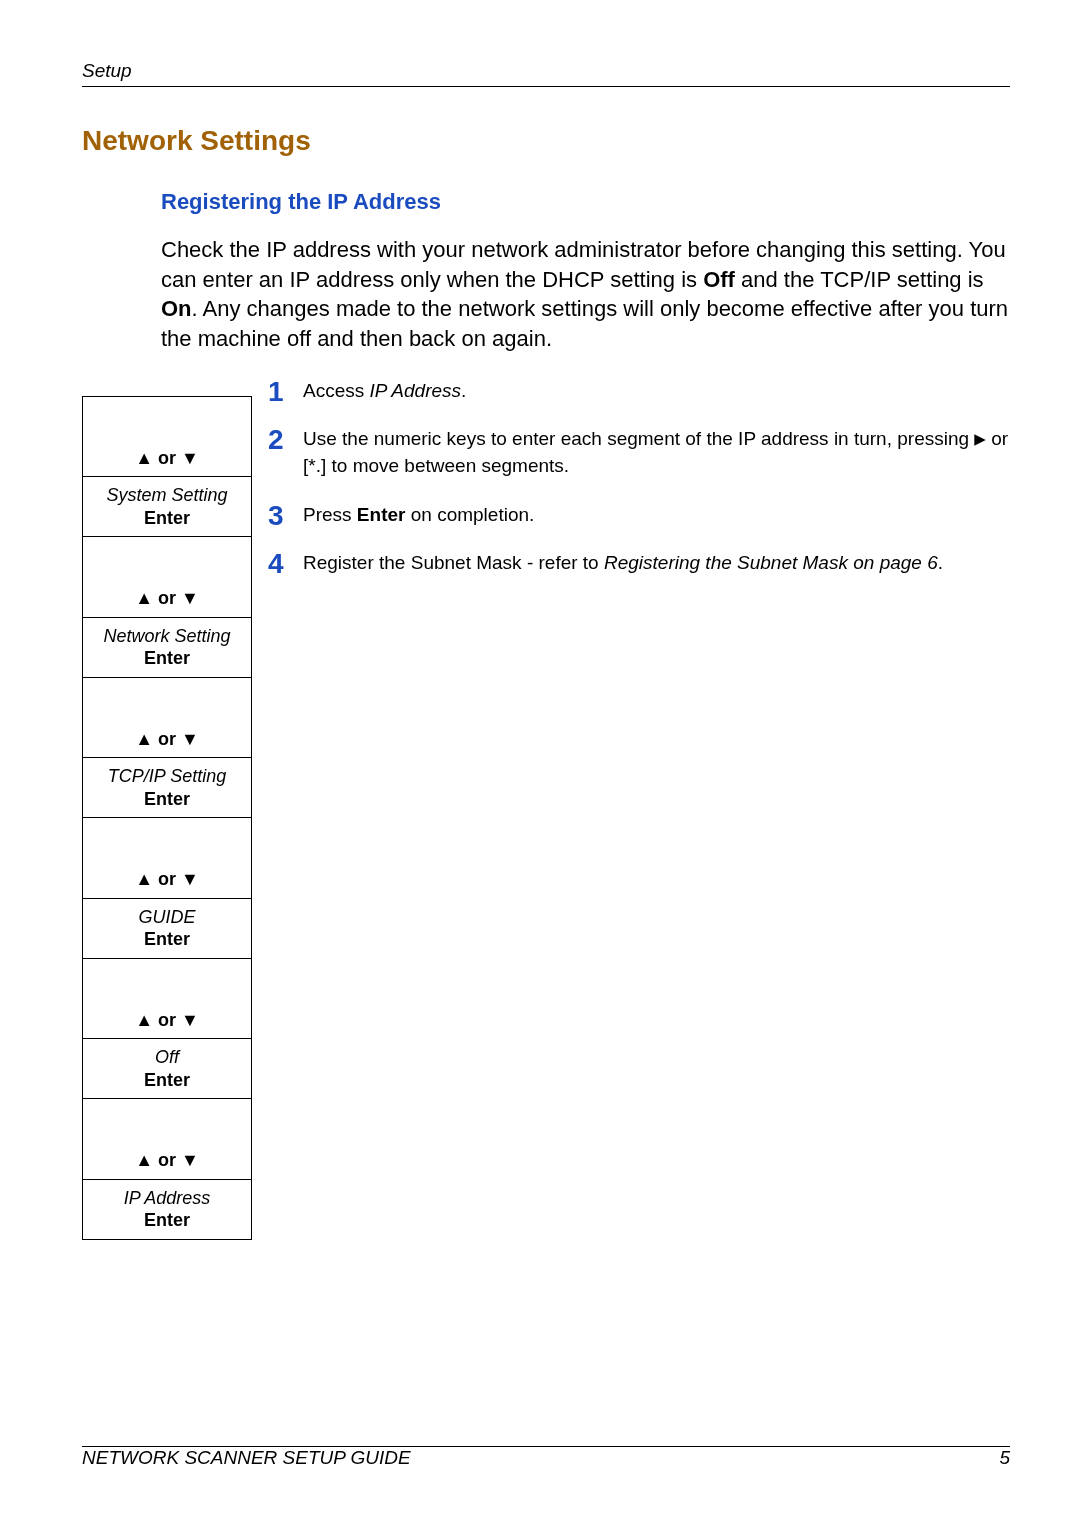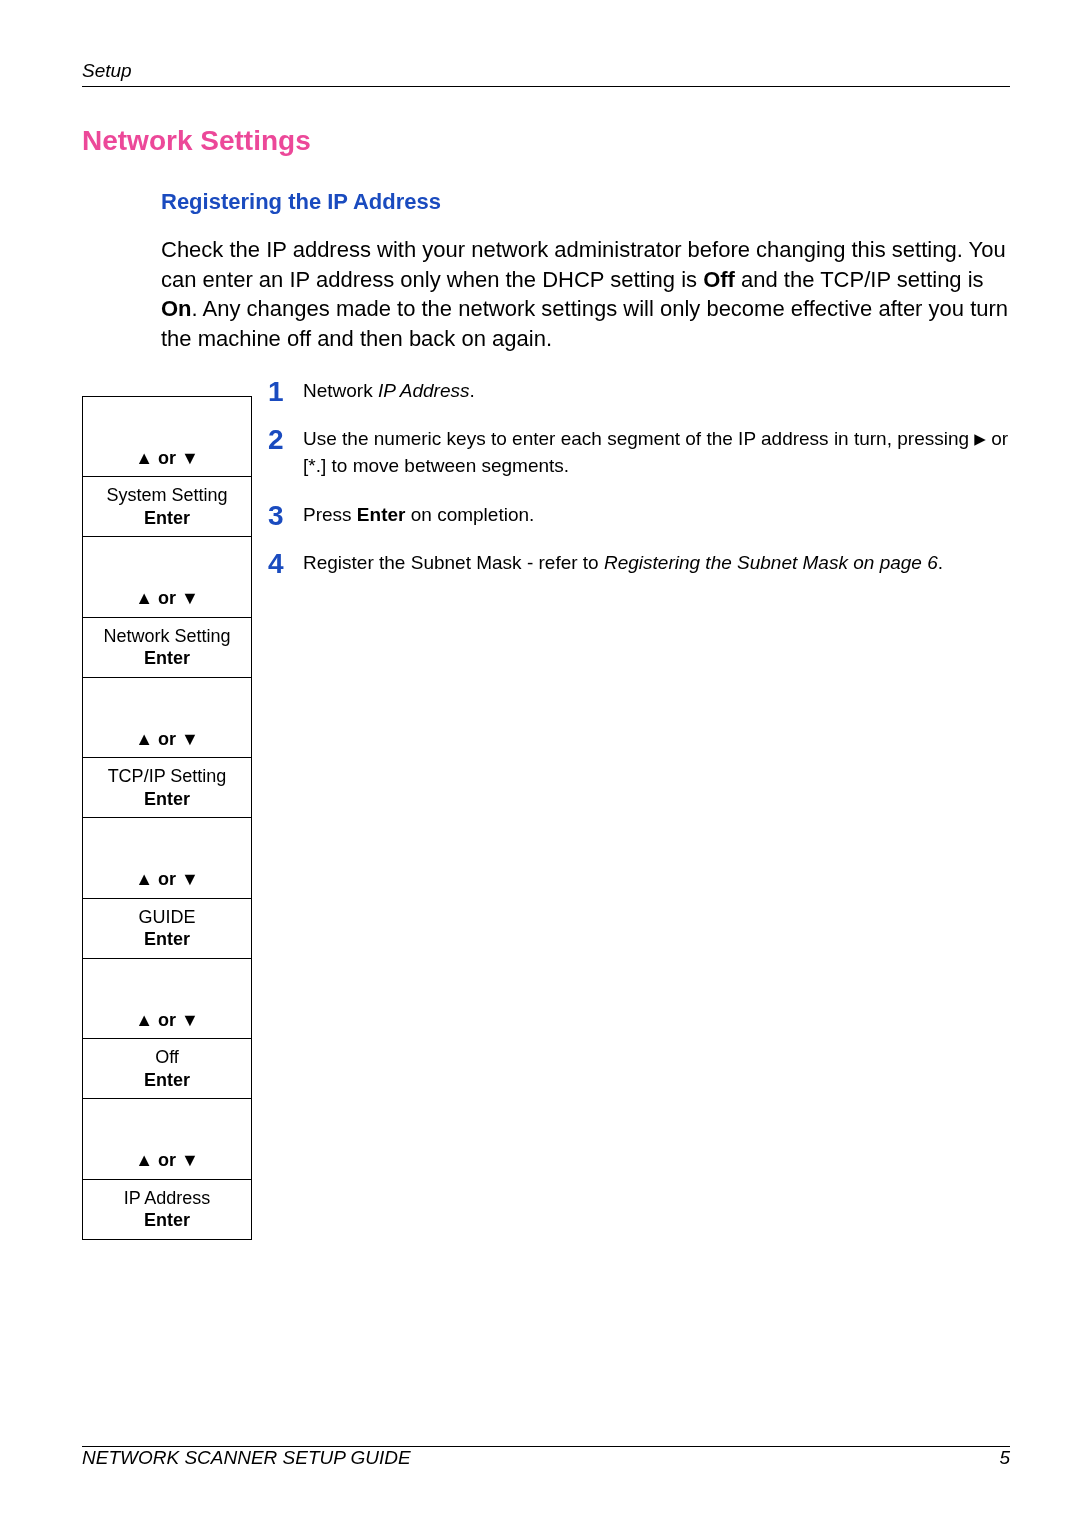--- a/index.html
+++ b/index.html
@@ -20,21 +20,21 @@
   }
   .header-area {
     border-bottom: 1px solid #000;
     text-align: left;
     font-style: italic;
     font-size: 19px;
     padding-bottom: 4px;
     margin-bottom: 38px;
   }
   .h1 {
-    color: #ec4899;
+    color: #a16207;
     font-size: 28px;
     font-weight: bold;
     margin: 0 0 32px 0;
   }
   .h2 {
     color: #1a4bbf;
     font-size: 22px;
     font-weight: bold;
     margin: 0 0 20px 0;
   }
@@ -59,21 +59,21 @@
     font-size: 18px;
   }
   .nav-cell {
     border-bottom: 1px solid #000;
     text-align: center;
     padding: 7px 4px;
     line-height: 1.25;
   }
   .nav-cell:last-child { border-bottom: none; }
   .nav-cell .b { font-weight: bold; }
-  .nav-cell .i { }
+  .nav-cell .i { font-style: italic; }
   .nav-arrows { font-weight: bold; margin-top: 43px; }
   .steps {
     margin-left: 186px;
   }
   .step {
     position: relative;
     padding-left: 35px;
     margin-bottom: 22px;
     font-size: 19px;
     line-height: 1.4;
@@ -161,21 +161,21 @@
       <div class="nav-cell">
         <span class="i">IP Address</span><br>
         <span class="b">Enter</span>
       </div>
     </div>
 
     <div class="steps">
 
       <div class="step">
         <span class="step-num">1</span>
-        <span>Network </span><i>IP Address</i><span>.</span>
+        <span>Access </span><i>IP Address</i><span>.</span>
       </div>
 
       <div class="step">
         <span class="step-num">2</span>
         <span>Use the numeric keys to enter each segment of the IP address in turn, pressing </span><span class="tri">▶</span><span> or [*.] to move between segments.</span>
       </div>
 
       <div class="step">
         <span class="step-num">3</span>
         <span>Press </span><b>Enter</b><span> on completion.</span>

